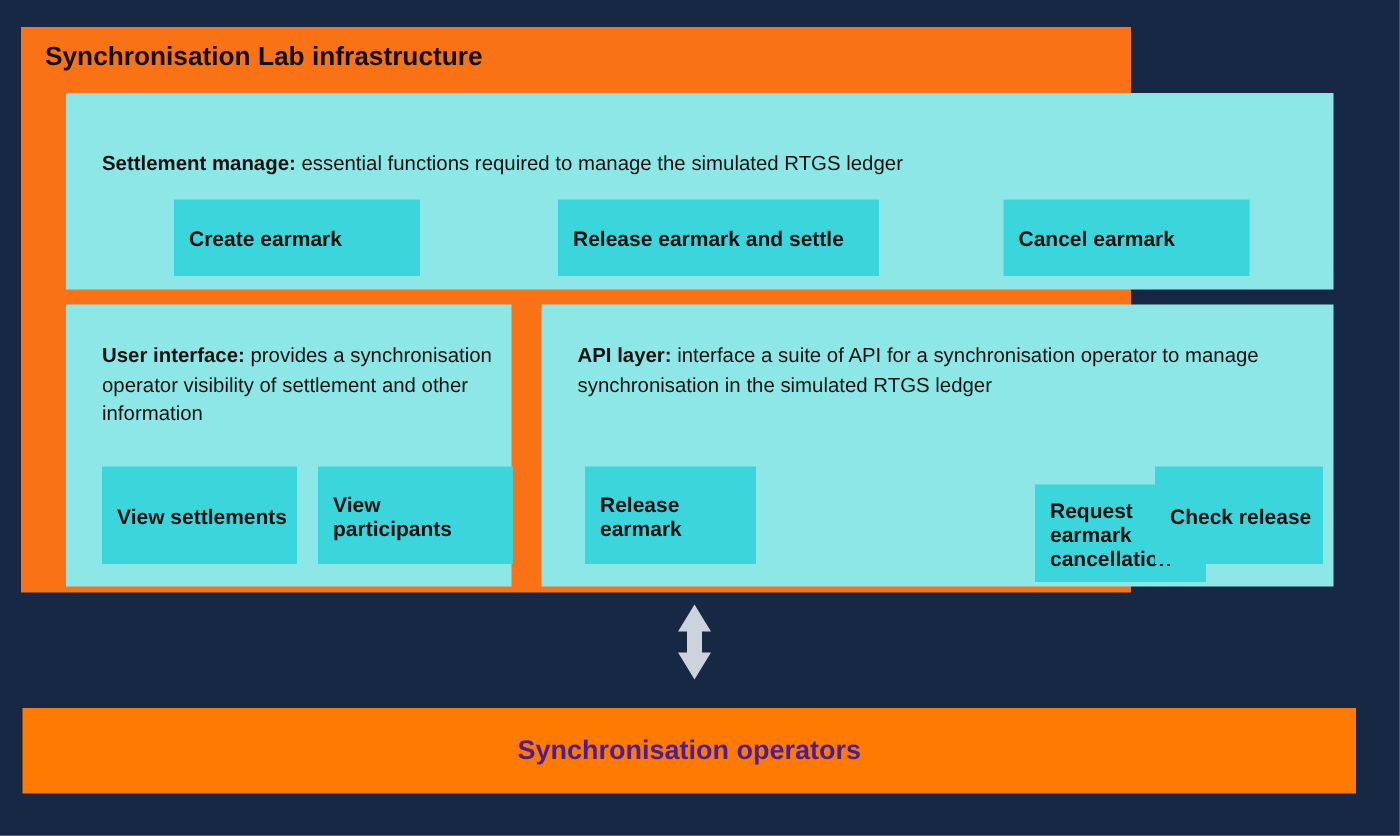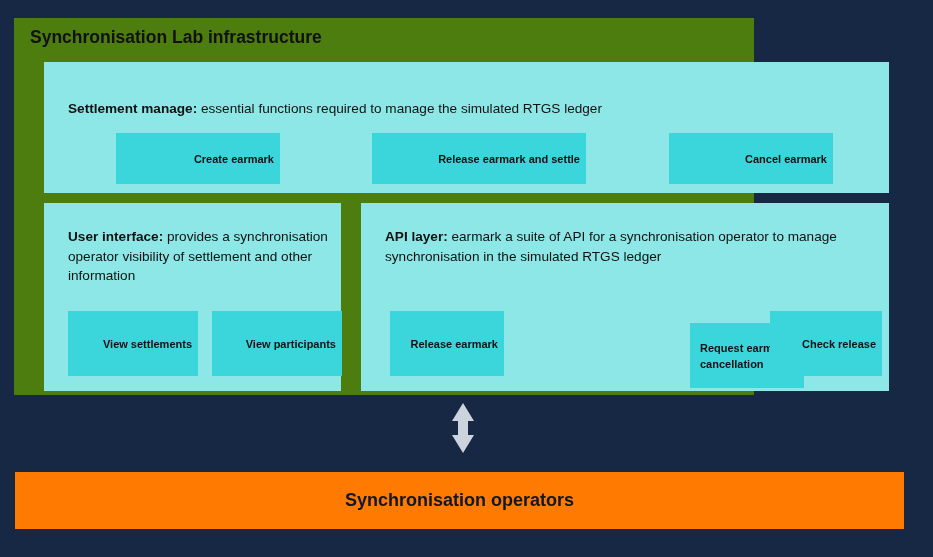--- a/index.html
+++ b/index.html
@@ -15,21 +15,21 @@
     position: relative;
   }
 
   
   .infra-container {
     position: absolute;
     left: 14px;
     top: 18px;
     width: 740px;
     height: 377px;
-    background: #4d7c0f;
+    background: #f97316;
     box-sizing: border-box;
   }
 
   .infra-title {
     position: absolute;
     left: 16px;
     top: 9px;
     font-size: 17.5px;
     font-weight: bold;
     color: #111111;
@@ -67,26 +67,25 @@
     width: 800px;
     white-space: nowrap;
   }
 
   
   .chip {
     position: absolute;
     background: #3BD6DC;
     box-sizing: border-box;
     color: #111111;
-    font-size: 11px;
+    font-size: 14px;
     font-weight: bold;
     line-height: 16px;
     display: flex;
     align-items: center;
-    justify-content: flex-end;
   }
   .chip span {
     display: block;
     padding-left: 10px;
     padding-right: 6px;
   }
 
   .chip.settle-1 { left: 72px;  top: 71px; width: 164px; height: 51px; }
   .chip.settle-2 { left: 328px; top: 71px; width: 214px; height: 51px; }
   .chip.settle-3 { left: 625px; top: 71px; width: 164px; height: 51px; }
@@ -141,21 +140,21 @@
     height: 57px;
     background: #FF7A00;
     display: flex;
     align-items: center;
     justify-content: center;
     box-sizing: border-box;
   }
   .operators-bar-label {
     font-size: 18px;
     font-weight: bold;
-    color: #0f172a;
+    color: #4c1d95;
   }
 </style>
 </head>
 <body>
 
 <div class="infra-container">
 
   <div class="infra-title">Synchronisation Lab infrastructure</div>
 
   <div class="panel" id="settlement-panel">
@@ -182,21 +181,21 @@
     <div class="chip ui-1">
       <span>View settlements</span>
     </div>
     <div class="chip ui-2">
       <span>View participants</span>
     </div>
   </div>
 
   <div class="panel" id="api-panel">
     <div class="panel-desc">
-      <b>API layer:</b><span> earmark a suite of API for a synchronisation operator to manage synchronisation in the simulated RTGS ledger</span>
+      <b>API layer:</b><span> interface a suite of API for a synchronisation operator to manage synchronisation in the simulated RTGS ledger</span>
     </div>
 
     <div class="chip api-1">
       <span>Release earmark</span>
     </div>
     <div class="chip api-3">
       <span>Request earmark cancellation</span>
     </div>
     <div class="chip api-4">
       <span>Check release</span>

